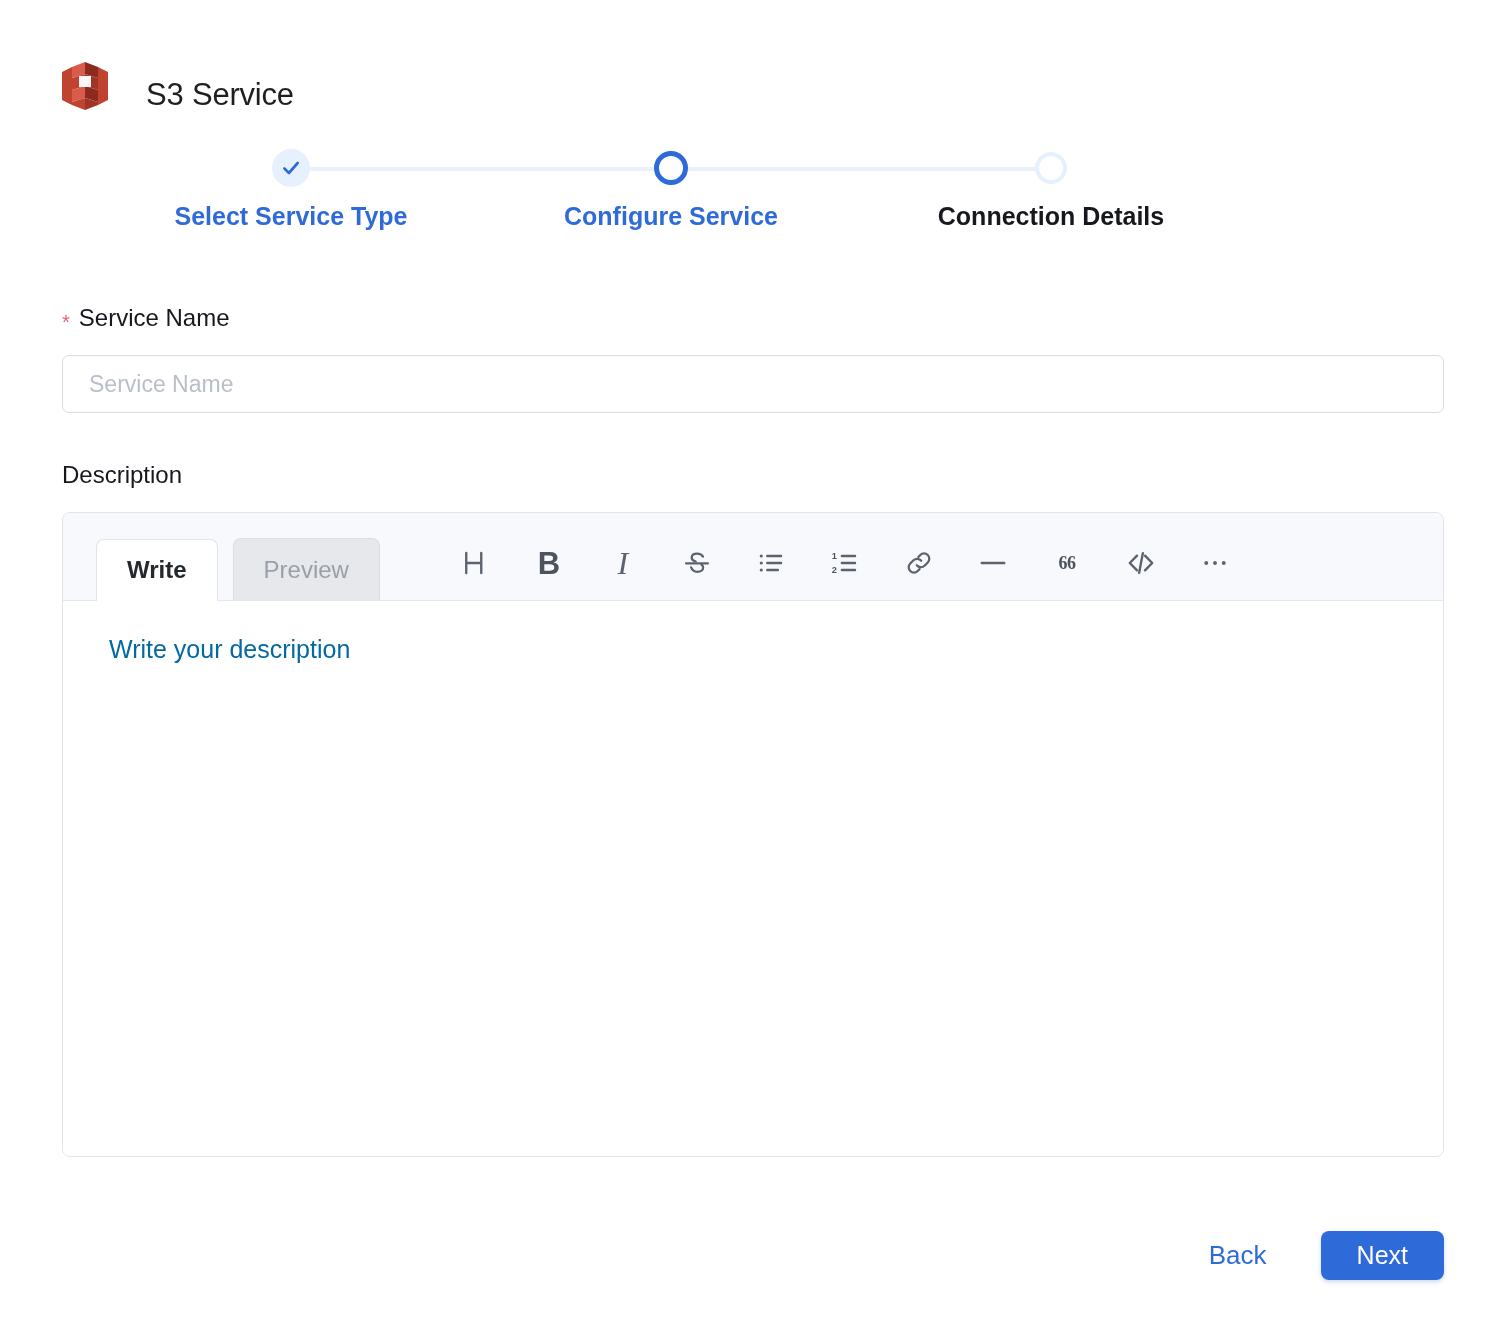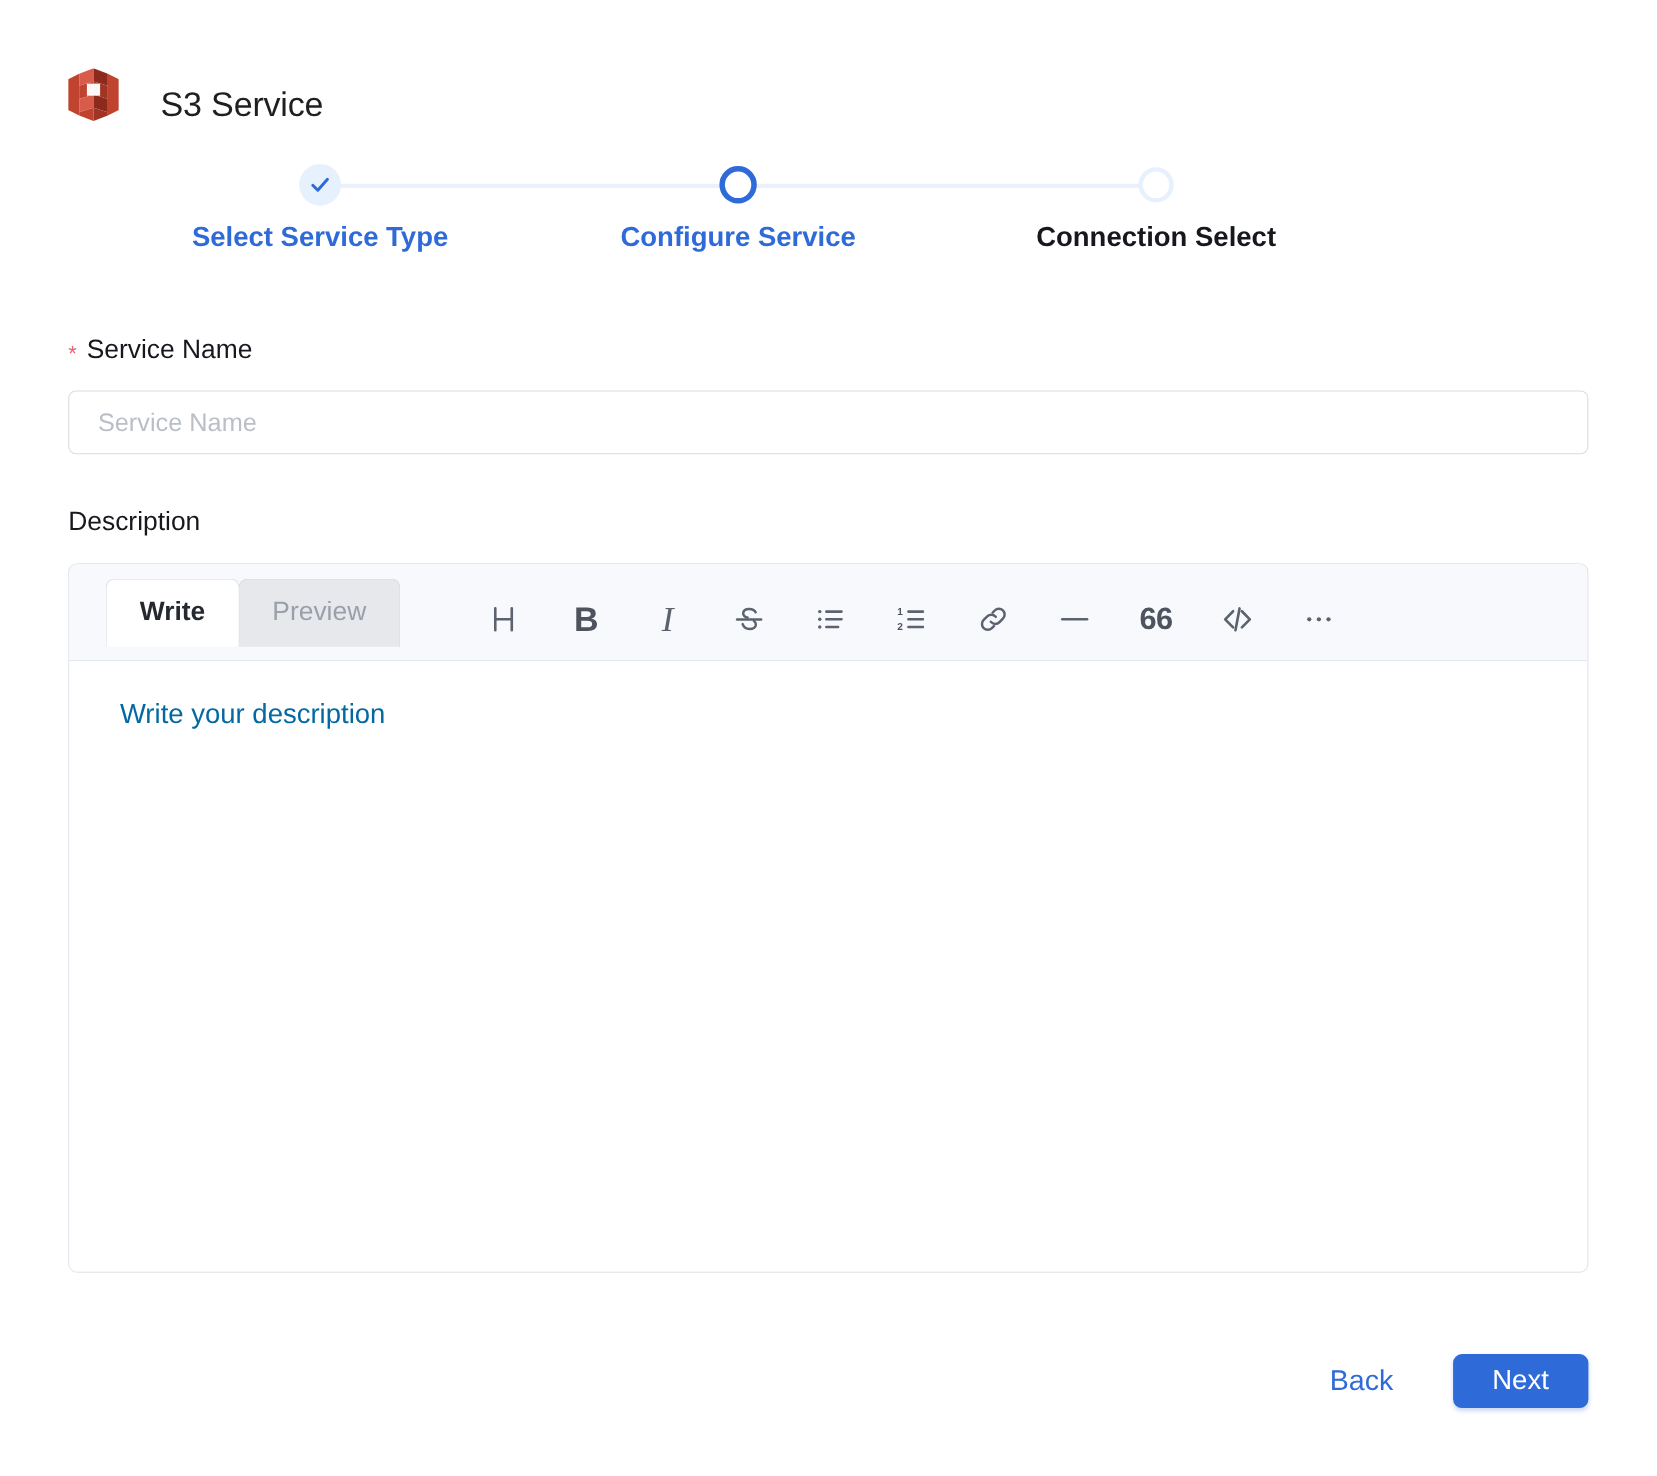--- a/index.html
+++ b/index.html
@@ -182,22 +182,22 @@
   .editor-toolbar {
     display: flex;
     align-items: flex-end;
     background: #f7f9fc;
     border-bottom: 1px solid #e4e8ef;
     height: 88px;
     padding: 0 0 0 33px;
   }
   .tabs {
     display: flex;
-    align-items: center;
-    gap: 0;
+    align-items: flex-end;
+    gap: 16px;
     height: 100%;
     padding-bottom: 0;
   }
   .tab {
     height: 62px;
     display: flex;
     align-items: center;
     justify-content: center;
     padding: 0 30px;
     font-size: 24px;
@@ -242,21 +242,21 @@
   }
   .tool-btn svg { display: block; }
   .tool-glyph {
     font-family: "Liberation Sans", sans-serif;
     font-size: 30px;
     line-height: 1;
     color: #5c636e;
   }
   .tool-glyph.bold { font-weight: 700; font-size: 31px; color: #4d545e; }
   .tool-glyph.italic { font-style: italic; font-family: "Liberation Serif", serif; font-size: 32px; }
-  .tool-glyph.quote { font-weight: 700; font-size: 28px; color: #4d545e; letter-spacing: -0.5px; }
+  .tool-glyph.quote { font-weight: 700; font-size: 18px; color: #4d545e; letter-spacing: -0.5px; font-family: Liberation Serif, serif; }
 
   .editor-body {
     flex: 1;
     padding: 31px 46px;
     background: #ffffff;
   }
   .editor-placeholder {
     font-size: 25px;
     line-height: 34px;
     color: #0369a1;
@@ -336,21 +336,21 @@
       </div>
 
       <div class="step-node n3">
         <div class="circle-todo"></div>
       </div>
     </div>
 
     <div class="step-labels">
       <div class="step-label blue l1">Select Service Type</div>
       <div class="step-label blue l2">Configure Service</div>
-      <div class="step-label dark l3">Connection Select</div>
+      <div class="step-label dark l3">Connection Details</div>
     </div>
   </div>
 
   <div class="form">
 
     <div class="field-label">
       <span class="req-star">*</span>
       <span>Service Name</span>
     </div>
     <input class="text-input" type="text" value="" placeholder="Service Name" style="">

